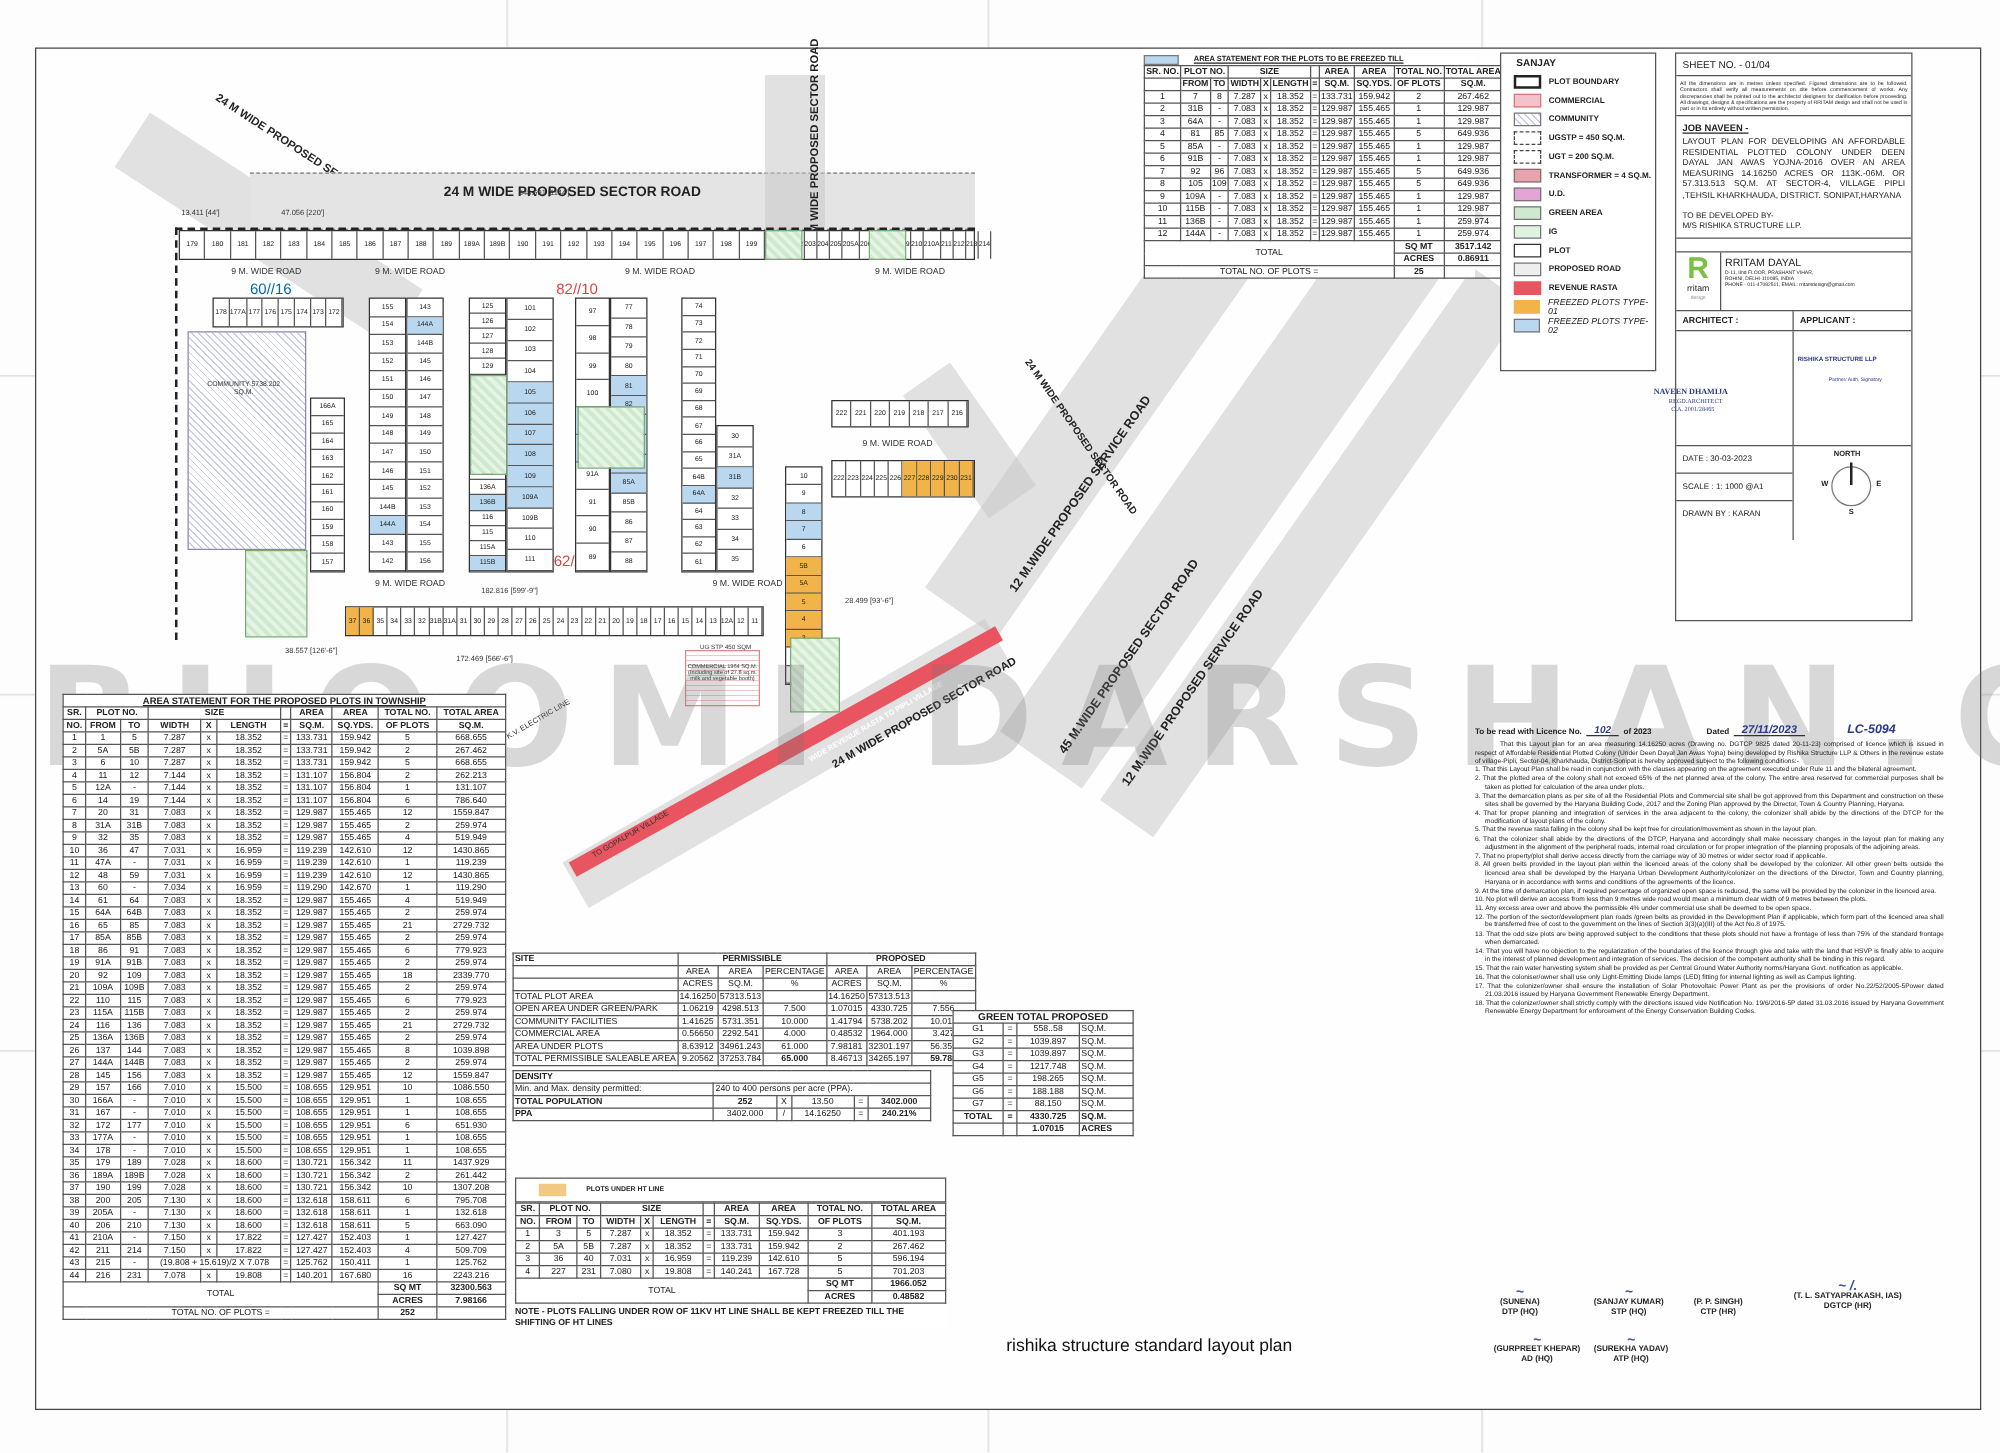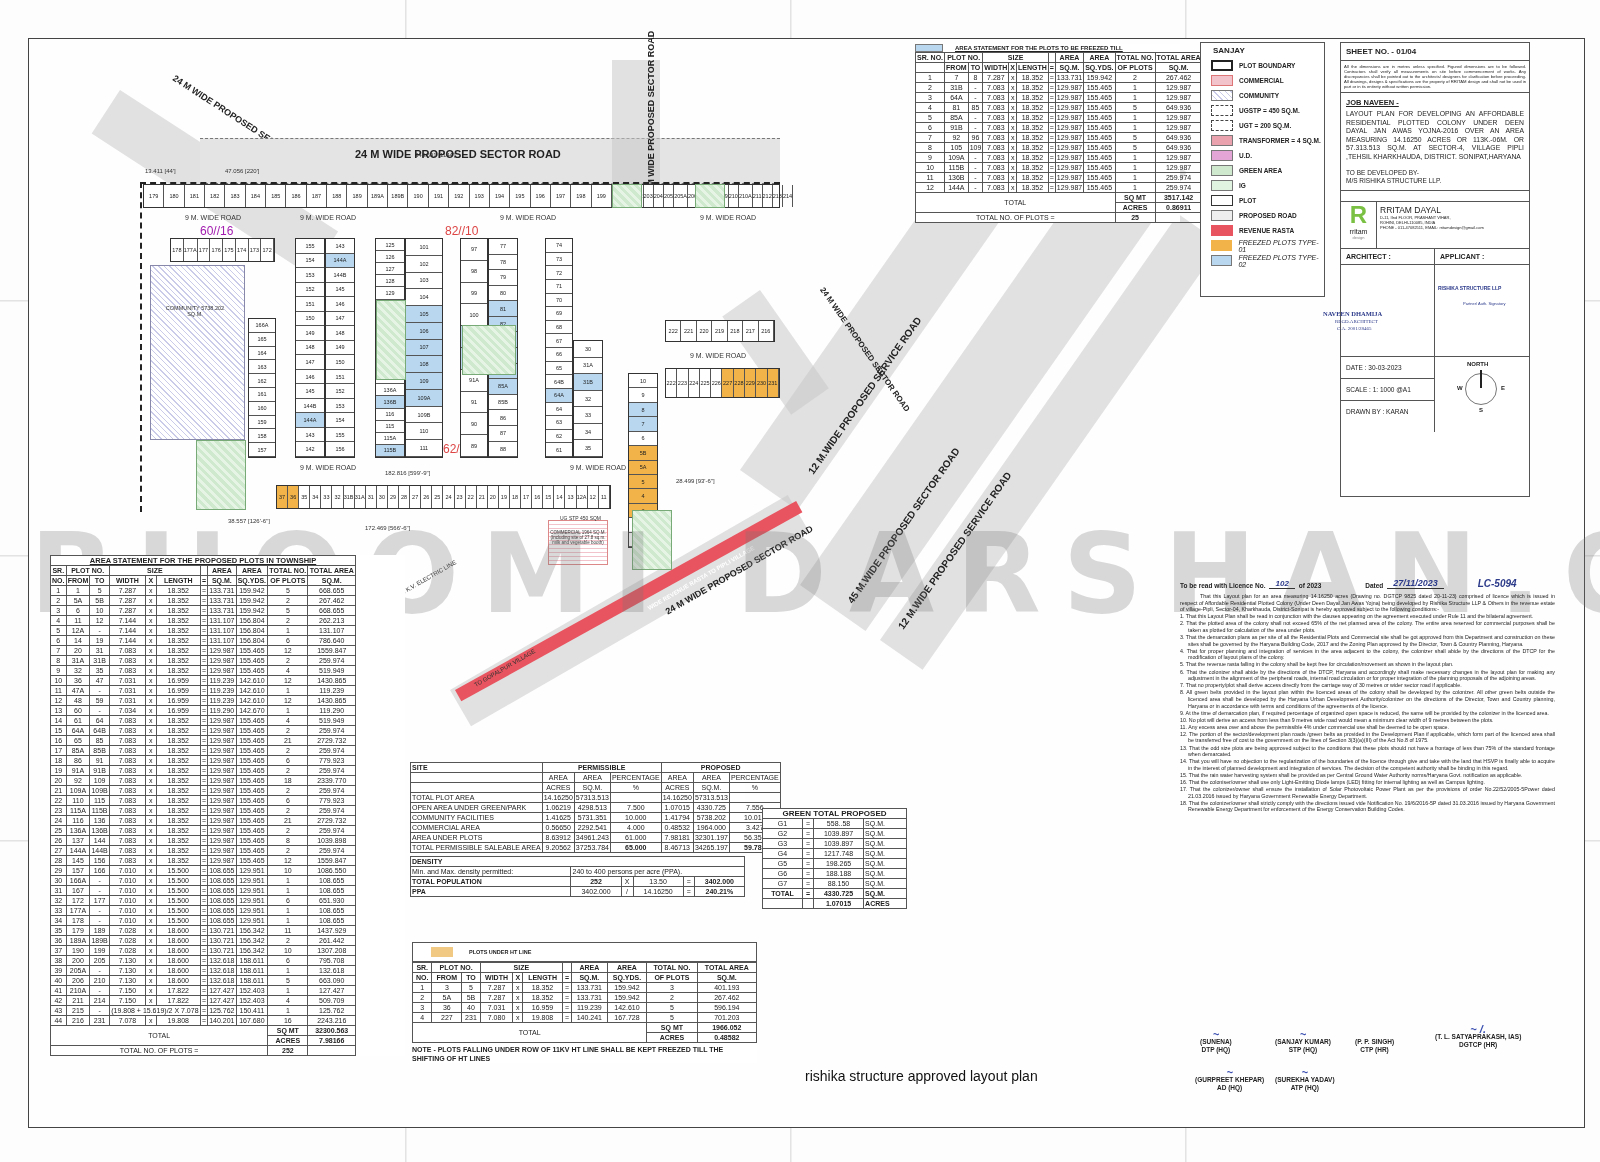--- a/index.html
+++ b/index.html
@@ -126,21 +126,21 @@
   <div class="green abs" style="left:695px;top:184px;width:30px;height:24px;"></div>
 
   <div class="road-sm" style="left:185px;top:214px;">9 M. WIDE ROAD</div>
   <div class="road-sm" style="left:300px;top:214px;">9 M. WIDE ROAD</div>
   <div class="road-sm" style="left:500px;top:214px;">9 M. WIDE ROAD</div>
   <div class="road-sm" style="left:700px;top:214px;">9 M. WIDE ROAD</div>
   <div class="road-sm" style="left:300px;top:464px;">9 M. WIDE ROAD</div>
   <div class="road-sm" style="left:570px;top:464px;">9 M. WIDE ROAD</div>
   <div class="road-sm" style="left:690px;top:352px;">9 M. WIDE ROAD</div>
 
-  <div class="road-sm" style="left:200px;top:224px;color:#a21caf;font-size:12px;">60//16</div>
+  <div class="road-sm" style="left:200px;top:224px;color:#0369a1;font-size:12px;">60//16</div>
   <div class="road-sm" style="left:445px;top:224px;color:#d44;font-size:12px;">82//10</div>
   <div class="road-sm" style="left:443px;top:442px;color:#d44;font-size:12px;">62//22</div>
   <div class="road-sm" style="left:226px;top:442px;color:#d44;font-size:12px;">61//</div>
 
   <div class="plot-row" id="col-a-row" style="left:170px;top:238px;width:105px;height:24px;">
       <div class="">178</div>
       <div class="">177A</div>
       <div class="">177</div>
       <div class="">176</div>
       <div class="">175</div>
@@ -640,21 +640,21 @@
         <span style="font-style:italic;font-weight:normal;font-size:7px;">FREEZED PLOTS TYPE-01</span>
       </div>
       <div class="legend-item">
         <span class="legend-swatch" style="background:#b9d8f0;"></span>
         <span style="font-style:italic;font-weight:normal;font-size:7px;">FREEZED PLOTS TYPE-02</span>
       </div>
     </div>
 </div>
 
 <div class="abs" style="left:1340px;top:42px;width:190px;height:455px;border:1px solid #555;background:#fff;">
-  <div style="font-size:8px;font-weight:bold;padding:4px 5px;border-bottom:1px solid #555;">SHEET NO. - 01/04</div>
+  <div style="font-size:8px;font-weight:normal;padding:4px 5px;border-bottom:1px solid #555;">SHEET NO. - 01/04</div>
   <div style="font-size:4.2px;line-height:5px;padding:3px;border-bottom:1px solid #555;text-align:justify;">All the dimensions are in metres unless specified. Figured dimensions are to be followed. Contractors shall verify all measurements on site before commencement of works. Any discrepancies shall be pointed out to the architects/ designers for clarification before proceeding. All drawings, designs &amp; specifications are the property of RRITAM design and shall not be used in part or in its entirety without written permission.</div>
   <div style="font-size:7.5px;font-weight:bold;text-decoration:underline;padding:5px 5px 3px;">JOB NAVEEN -</div>
   <div style="font-size:6.8px;line-height:8.6px;padding:0 5px;text-align:justify;">LAYOUT PLAN FOR DEVELOPING AN AFFORDABLE RESIDENTIAL PLOTTED COLONY UNDER DEEN DAYAL JAN AWAS YOJNA-2016 OVER AN AREA MEASURING 14.16250 ACRES OR 113K.-06M. OR 57.313.513 SQ.M. AT SECTOR-4, VILLAGE PIPLI ,TEHSIL KHARKHAUDA, DISTRICT. SONIPAT,HARYANA</div>
   <div style="font-size:6.5px;padding:7px 5px 0;">TO BE DEVELOPED BY-</div>
   <div style="font-size:6.5px;padding:1px 5px 6px;border-bottom:1px solid #555;">M/S RISHIKA STRUCTURE LLP.</div>
   <div style="display:flex;border-bottom:1px solid #555;height:48px;margin-top:10px;border-top:1px solid #555;">
     <div style="width:36px;border-right:1px solid #555;text-align:center;">
       <div style="font-size:24px;font-weight:bold;color:#7ac143;line-height:26px;">R</div>
       <div style="font-size:7px;">rritam</div>
       <div style="font-size:4px;color:#888;">design</div>
@@ -692,21 +692,21 @@
       <div style="position:absolute;left:30px;top:16px;width:32px;height:32px;border:1px solid #777;border-radius:50%;"></div>
       <div style="position:absolute;left:45px;top:13px;width:2px;height:18px;background:#222;"></div>
       <div style="position:absolute;left:22px;top:28px;font-size:6px;font-weight:bold;">W</div>
       <div style="position:absolute;left:66px;top:28px;font-size:6px;font-weight:bold;">E</div>
       <div style="position:absolute;left:44px;top:50px;font-size:6px;font-weight:bold;">S</div>
     </div>
   </div>
 </div>
 
 <div class="abs" style="left:50px;top:555px;width:355px;background:#fff;">
-  <table style="width:306px;">
+  <table style="width:355px;">
     <thead>
       <tr>
           <th colspan="11" class="tbl-title">AREA STATEMENT FOR THE PROPOSED PLOTS IN TOWNSHIP</th>
         </tr>
       <tr>
           <th>SR.</th>
           <th colspan="2">PLOT NO.</th>
           <th colspan="3">SIZE</th>
           <th></th>
           <th>AREA</th>
@@ -1657,13 +1657,13 @@
       <div>(GURPREET KHEPAR)</div>
       <div>AD (HQ)</div>
     </div>
   <div class="sig" style="left:95px;top:68px;">
       <div class="mark">~</div>
       <div>(SUREKHA YADAV)</div>
       <div>ATP (HQ)</div>
     </div>
 </div>
 
-<div class="abs" style="left:805px;top:1068px;width:245px;font-size:14px;line-height:16px;color:#111;">rishika structure approved layout plan</div>
+<div class="abs" style="left:805px;top:1068px;width:245px;font-size:14px;line-height:16px;color:#111;">rishika structure standard layout plan</div>
 
 </body></html>

